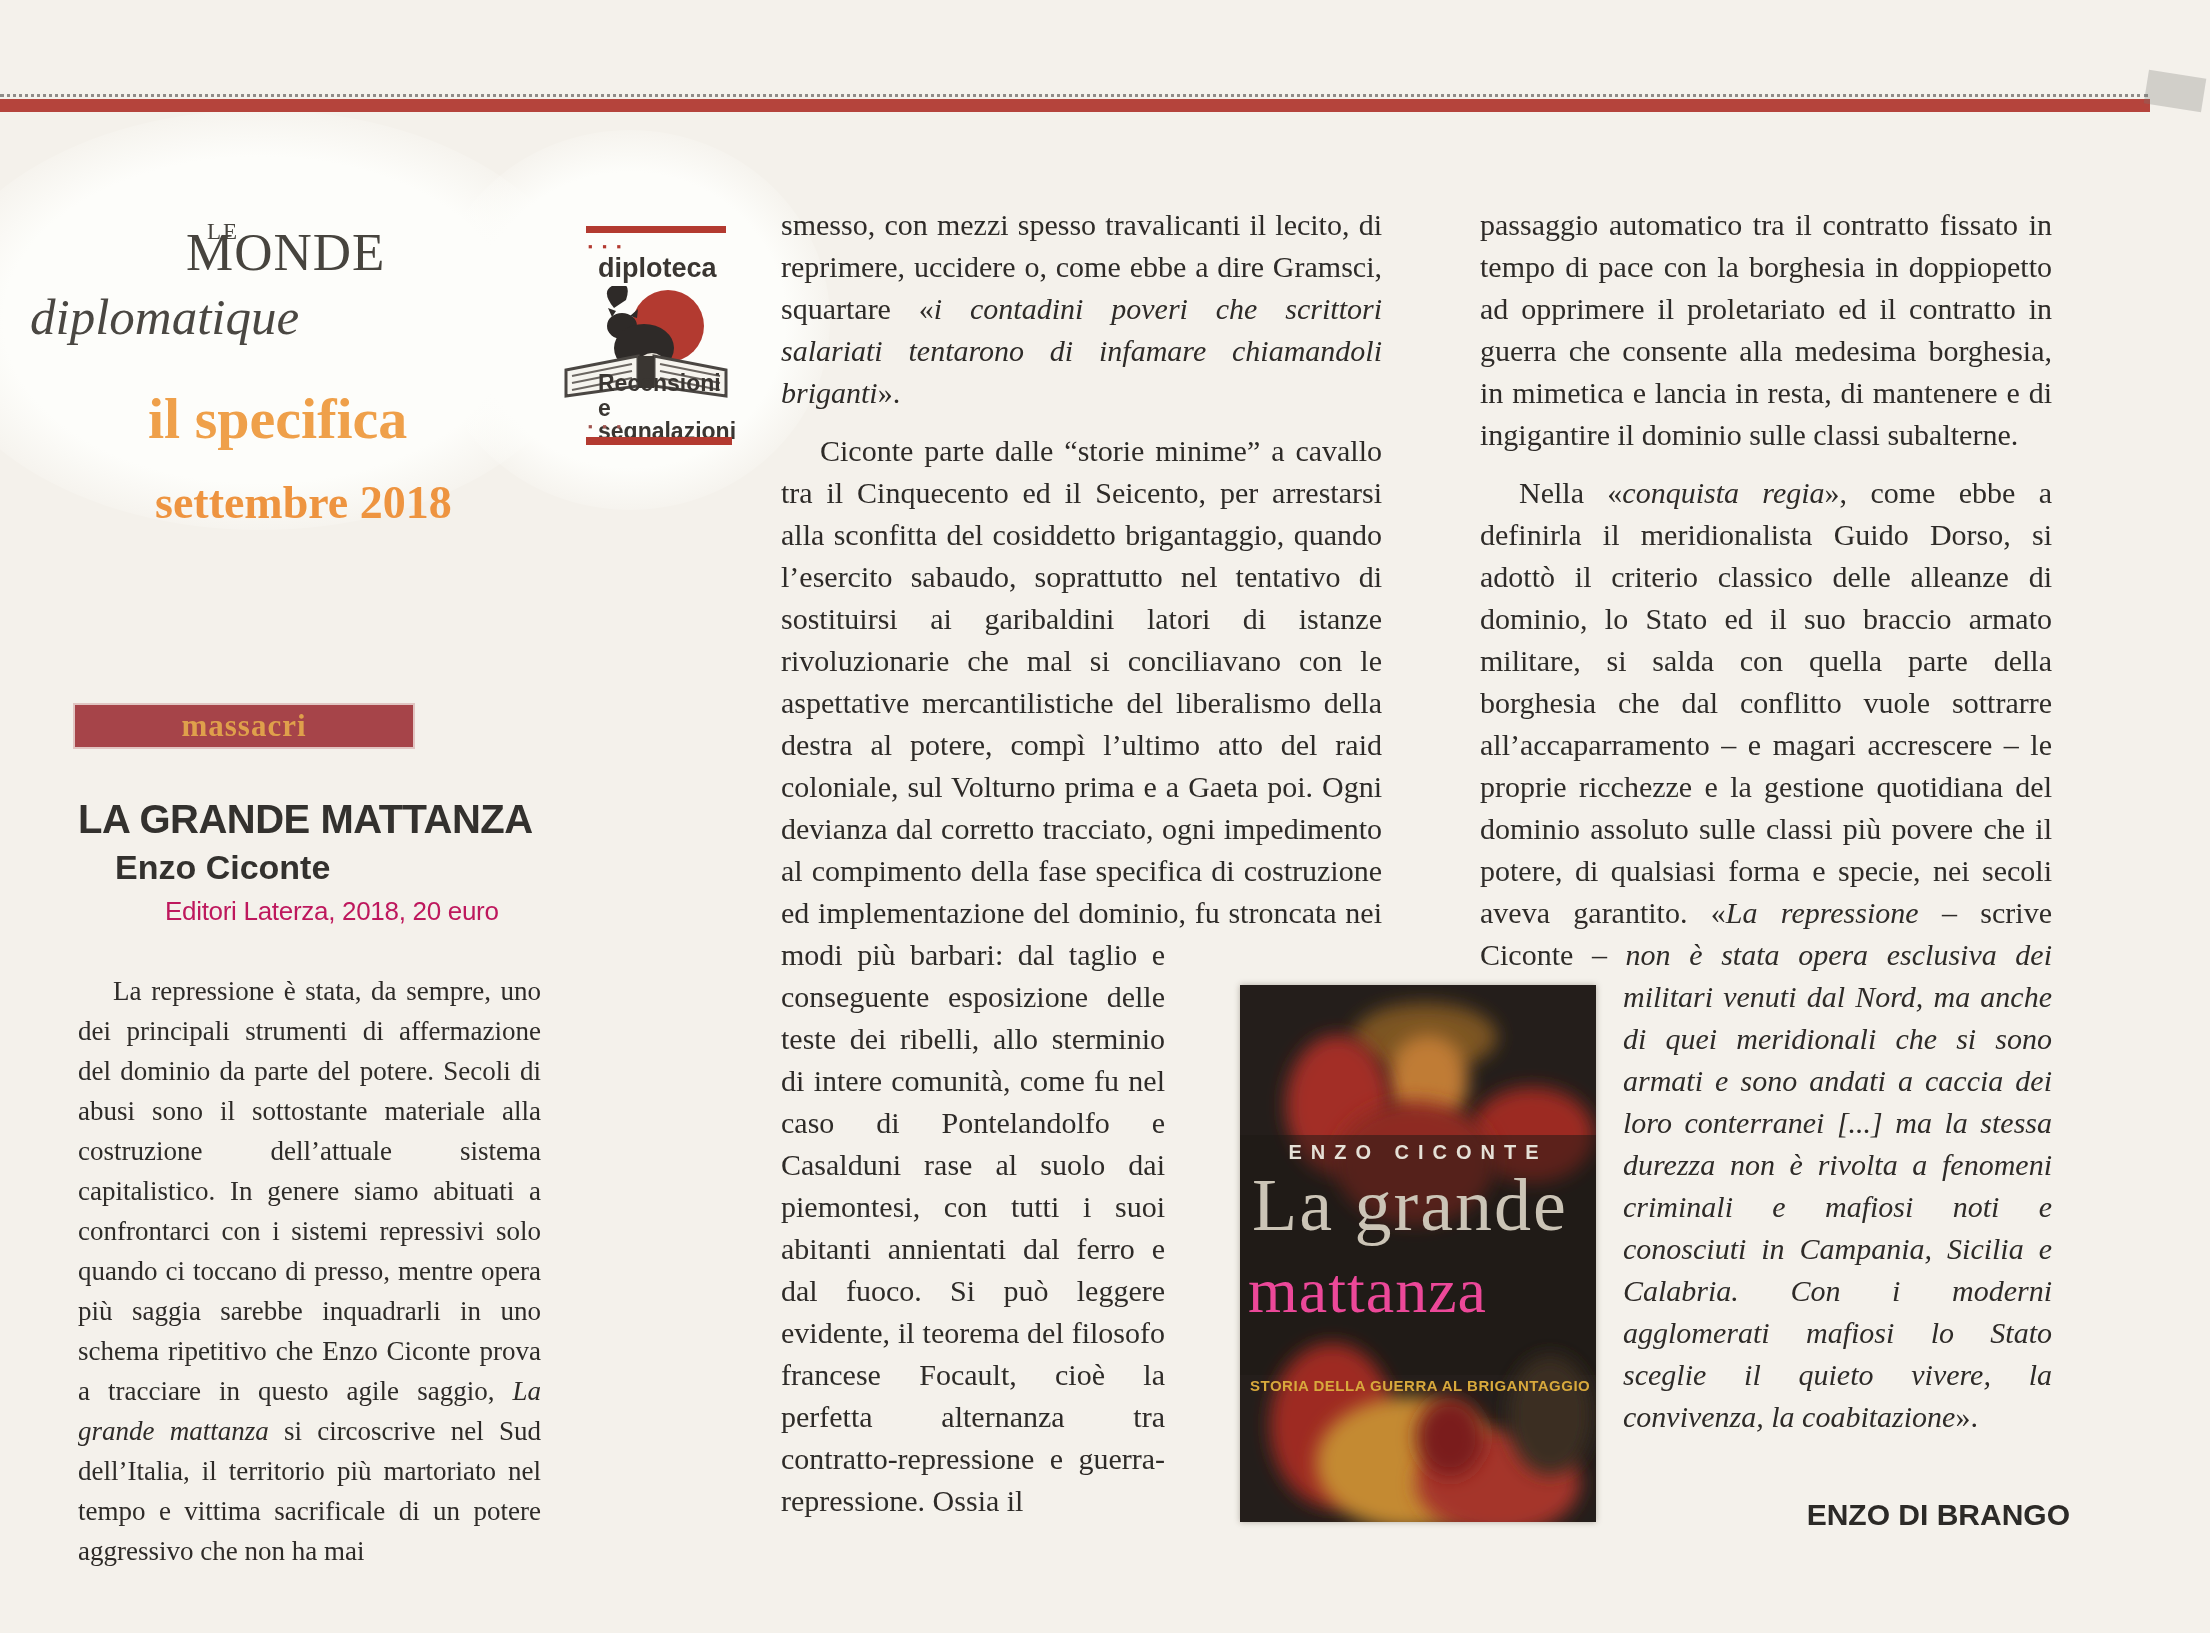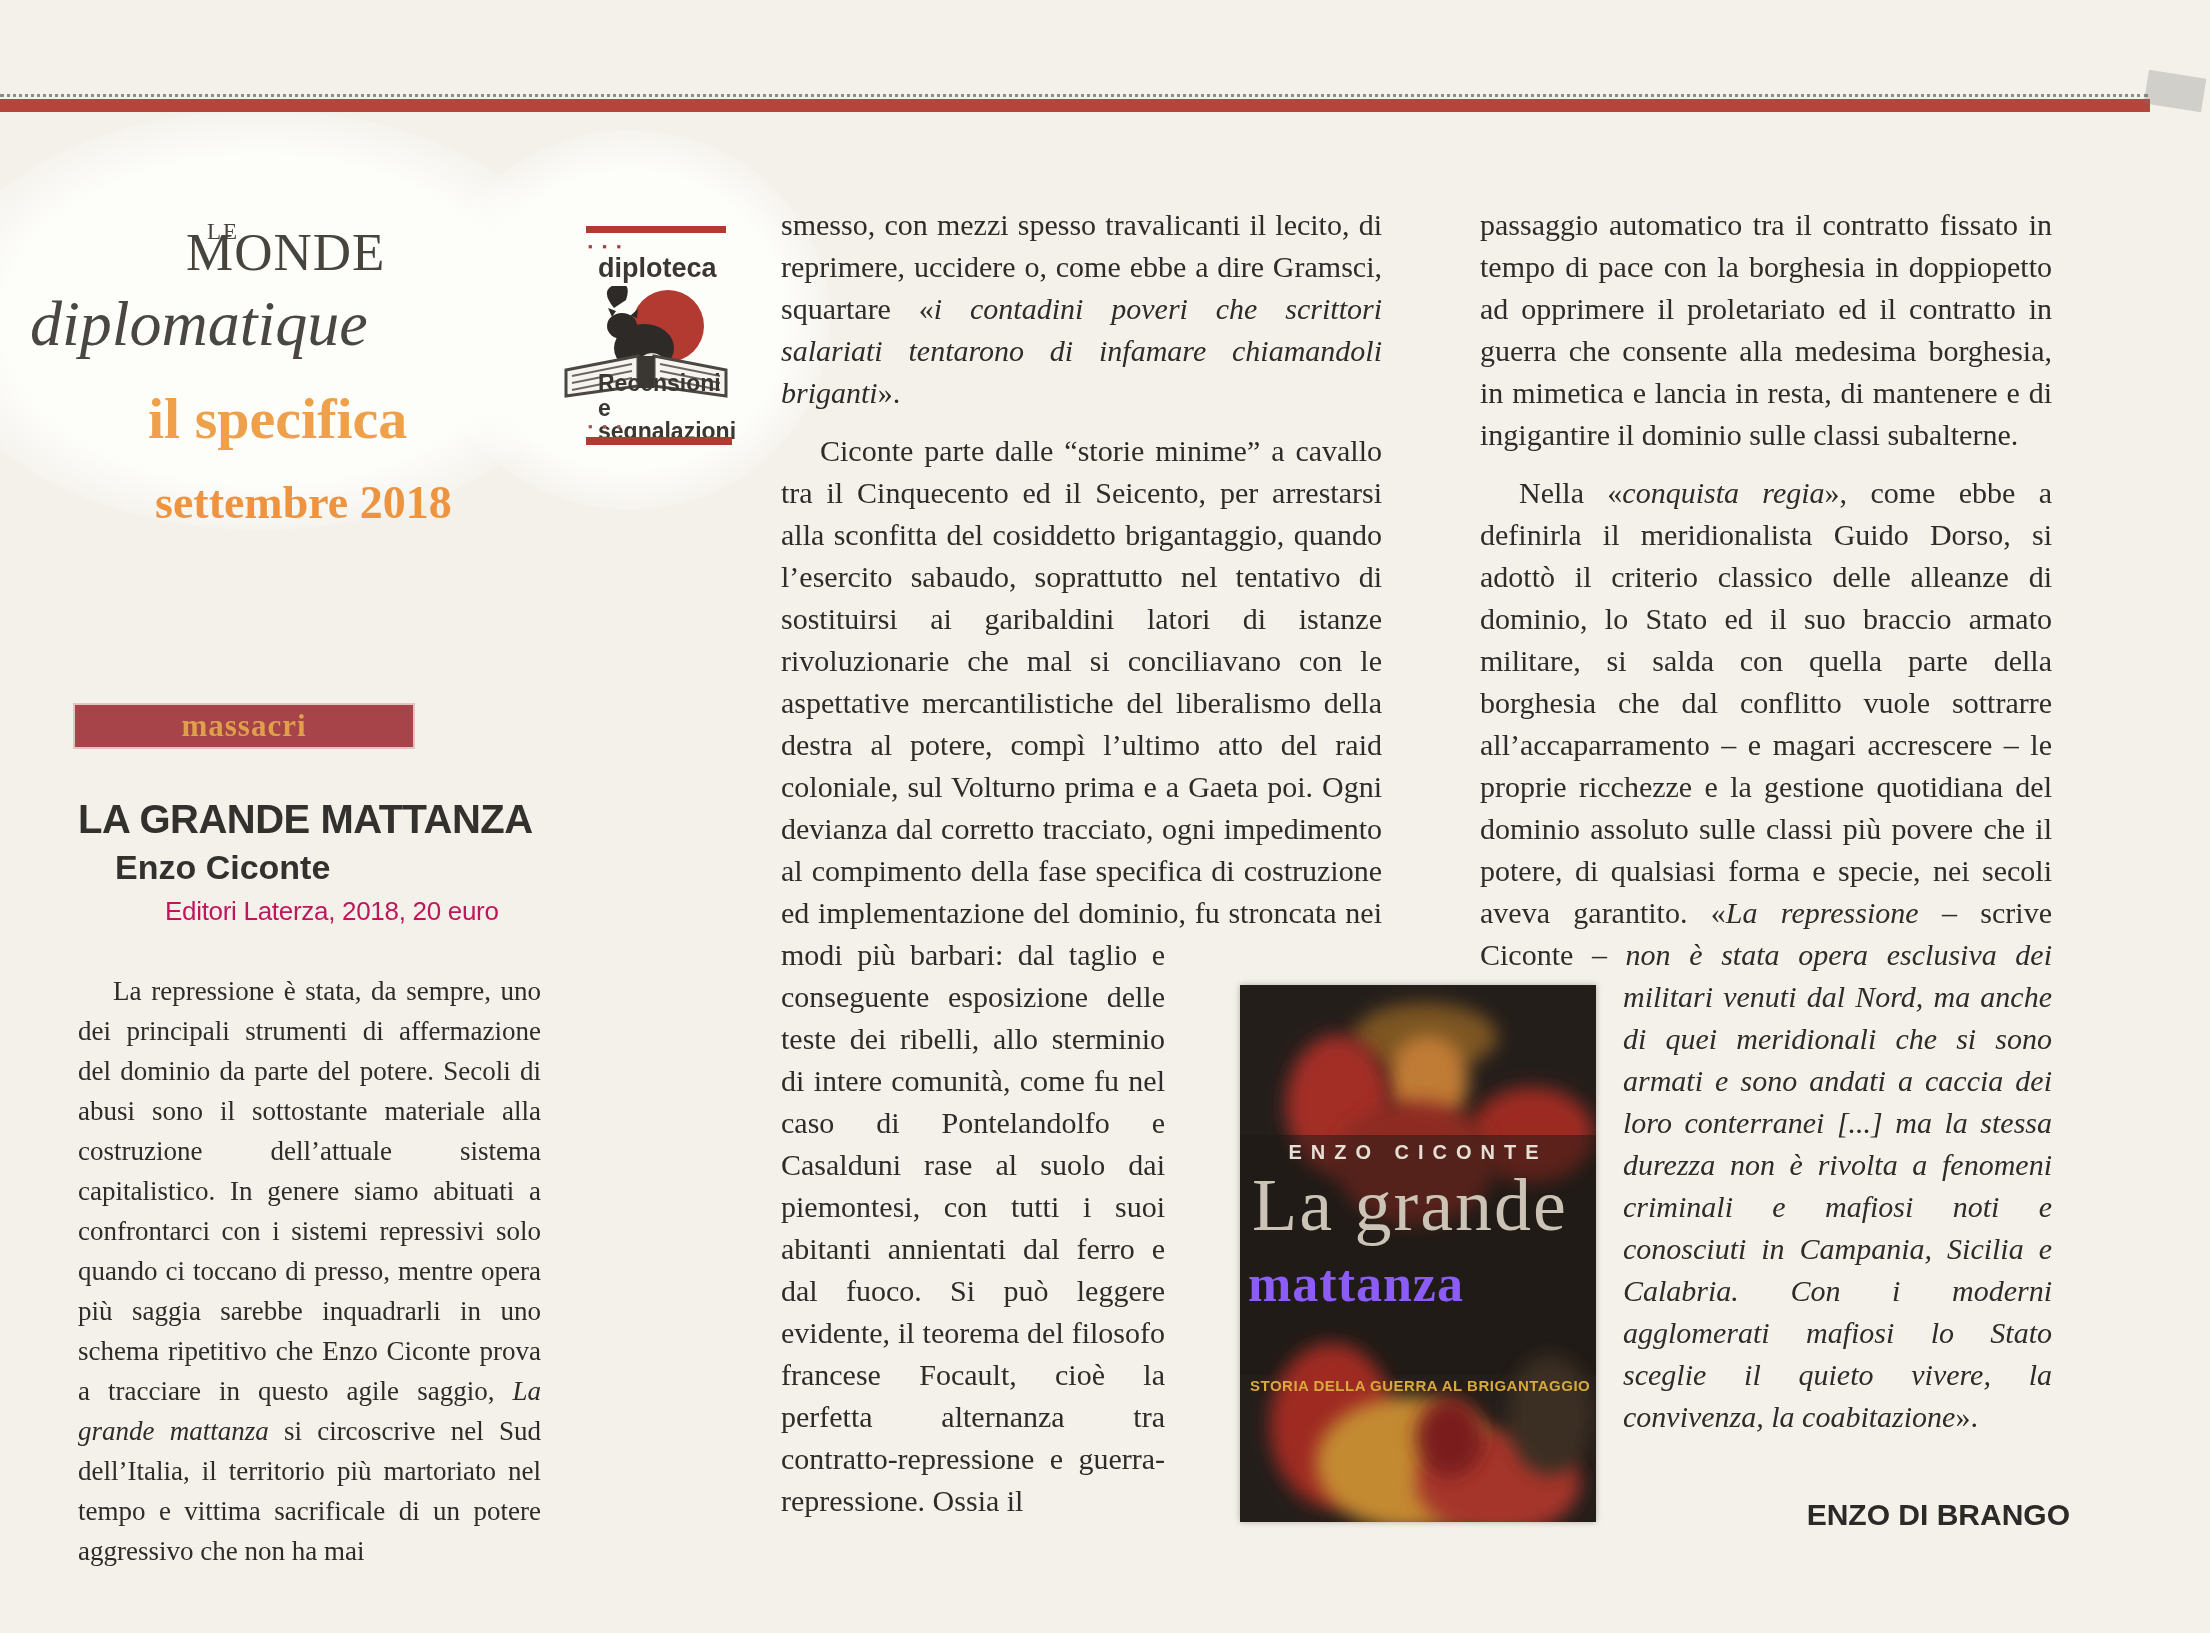--- a/index.html
+++ b/index.html
@@ -15,21 +15,21 @@
   .blob1{left:-70px;top:110px;width:660px;height:420px;}
   .blob2{left:430px;top:130px;width:400px;height:380px;}
 
   .rule-dot{position:absolute;left:0;top:94px;width:2148px;height:0;border-top:3px dotted var(--rule-dot);}
   .rule-red{position:absolute;left:0;top:99px;width:2150px;height:13px;background:var(--rule-red);}
   .edge-smudge{position:absolute;left:2146px;top:74px;width:58px;height:34px;background:rgba(120,118,115,.28);transform:rotate(9deg);}
 
   
   .m-le{position:absolute;left:207px;top:219px;font-size:23px;letter-spacing:2px;color:var(--masthead-gray);}
   .m-monde{position:absolute;left:186px;top:226px;font-size:53px;line-height:1;letter-spacing:1px;color:var(--masthead-gray);}
-  .m-diplo{position:absolute;left:30px;top:292px;font-size:64px;line-height:1;font-style:italic;color:#4a4742;}
+  .m-diplo{position:absolute;left:30px;top:292px;font-size:51px;line-height:1;font-style:italic;color:#4a4742;}
   .m-manifesto{position:absolute;left:148px;top:390px;font-size:58px;line-height:1;font-weight:bold;color:var(--orange1);}
   .m-date{position:absolute;left:155px;top:480px;font-size:46px;line-height:1;font-weight:bold;color:var(--orange2);}
 
   
   .badge{position:absolute;left:556px;top:220px;width:180px;font-family:"Liberation Sans",sans-serif;}
   .badge-bar{position:absolute;left:30px;width:140px;height:7px;background:var(--badge-red);}
   .bar-top{top:6px;} .bar-bottom{top:217px;width:146px;height:8px;}
   .badge-dots{position:absolute;left:32px;font-size:13px;letter-spacing:3px;color:var(--badge-red);line-height:1;}
   .dots-top{top:20px;} .dots-bottom{top:200px;color:#a0544e;}
   .badge-title{position:absolute;left:42px;top:33px;font-size:27px;font-weight:bold;color:var(--badge-ink);}
@@ -64,21 +64,21 @@
   .byline{position:absolute;left:1670px;top:1498px;width:400px;text-align:right;
     font-family:"Liberation Sans",sans-serif;font-weight:bold;font-size:30px;color:#2c2a27;}
 
   
   .cover{position:absolute;left:1240px;top:985px;width:356px;height:537px;background:var(--cover-bg);overflow:hidden;
     box-shadow:0 0 6px rgba(60,45,30,.35);}
   .cover svg{position:absolute;left:0;top:0;}
   .bc-author{position:absolute;left:0;top:156px;width:100%;text-align:center;
     font-family:"Liberation Sans",sans-serif;font-weight:600;font-size:20px;letter-spacing:9px;color:var(--cover-author);}
   .bc-t1{position:absolute;left:12px;top:176px;font-size:74px;line-height:1.2;letter-spacing:2px;color:var(--cover-title);text-align:right;}
-  .bc-t2{position:absolute;left:8px;top:268px;font-size:52px;line-height:1.2;letter-spacing:1px;color:#8b5cf6;font-weight:bold;}
+  .bc-t2{position:absolute;left:8px;top:268px;font-size:64px;line-height:1.2;letter-spacing:1px;color:#ec4899;}
   .bc-sub{position:absolute;left:10px;top:392px;width:340px;font-family:"Liberation Sans",sans-serif;
     font-weight:bold;font-size:15px;letter-spacing:0.5px;color:var(--cover-yellow);white-space:nowrap;}
 </style>
 </head>
 <body>
 
 <div class="page">
 
   <div class="blob blob1"></div>
   <div class="blob blob2"></div>

